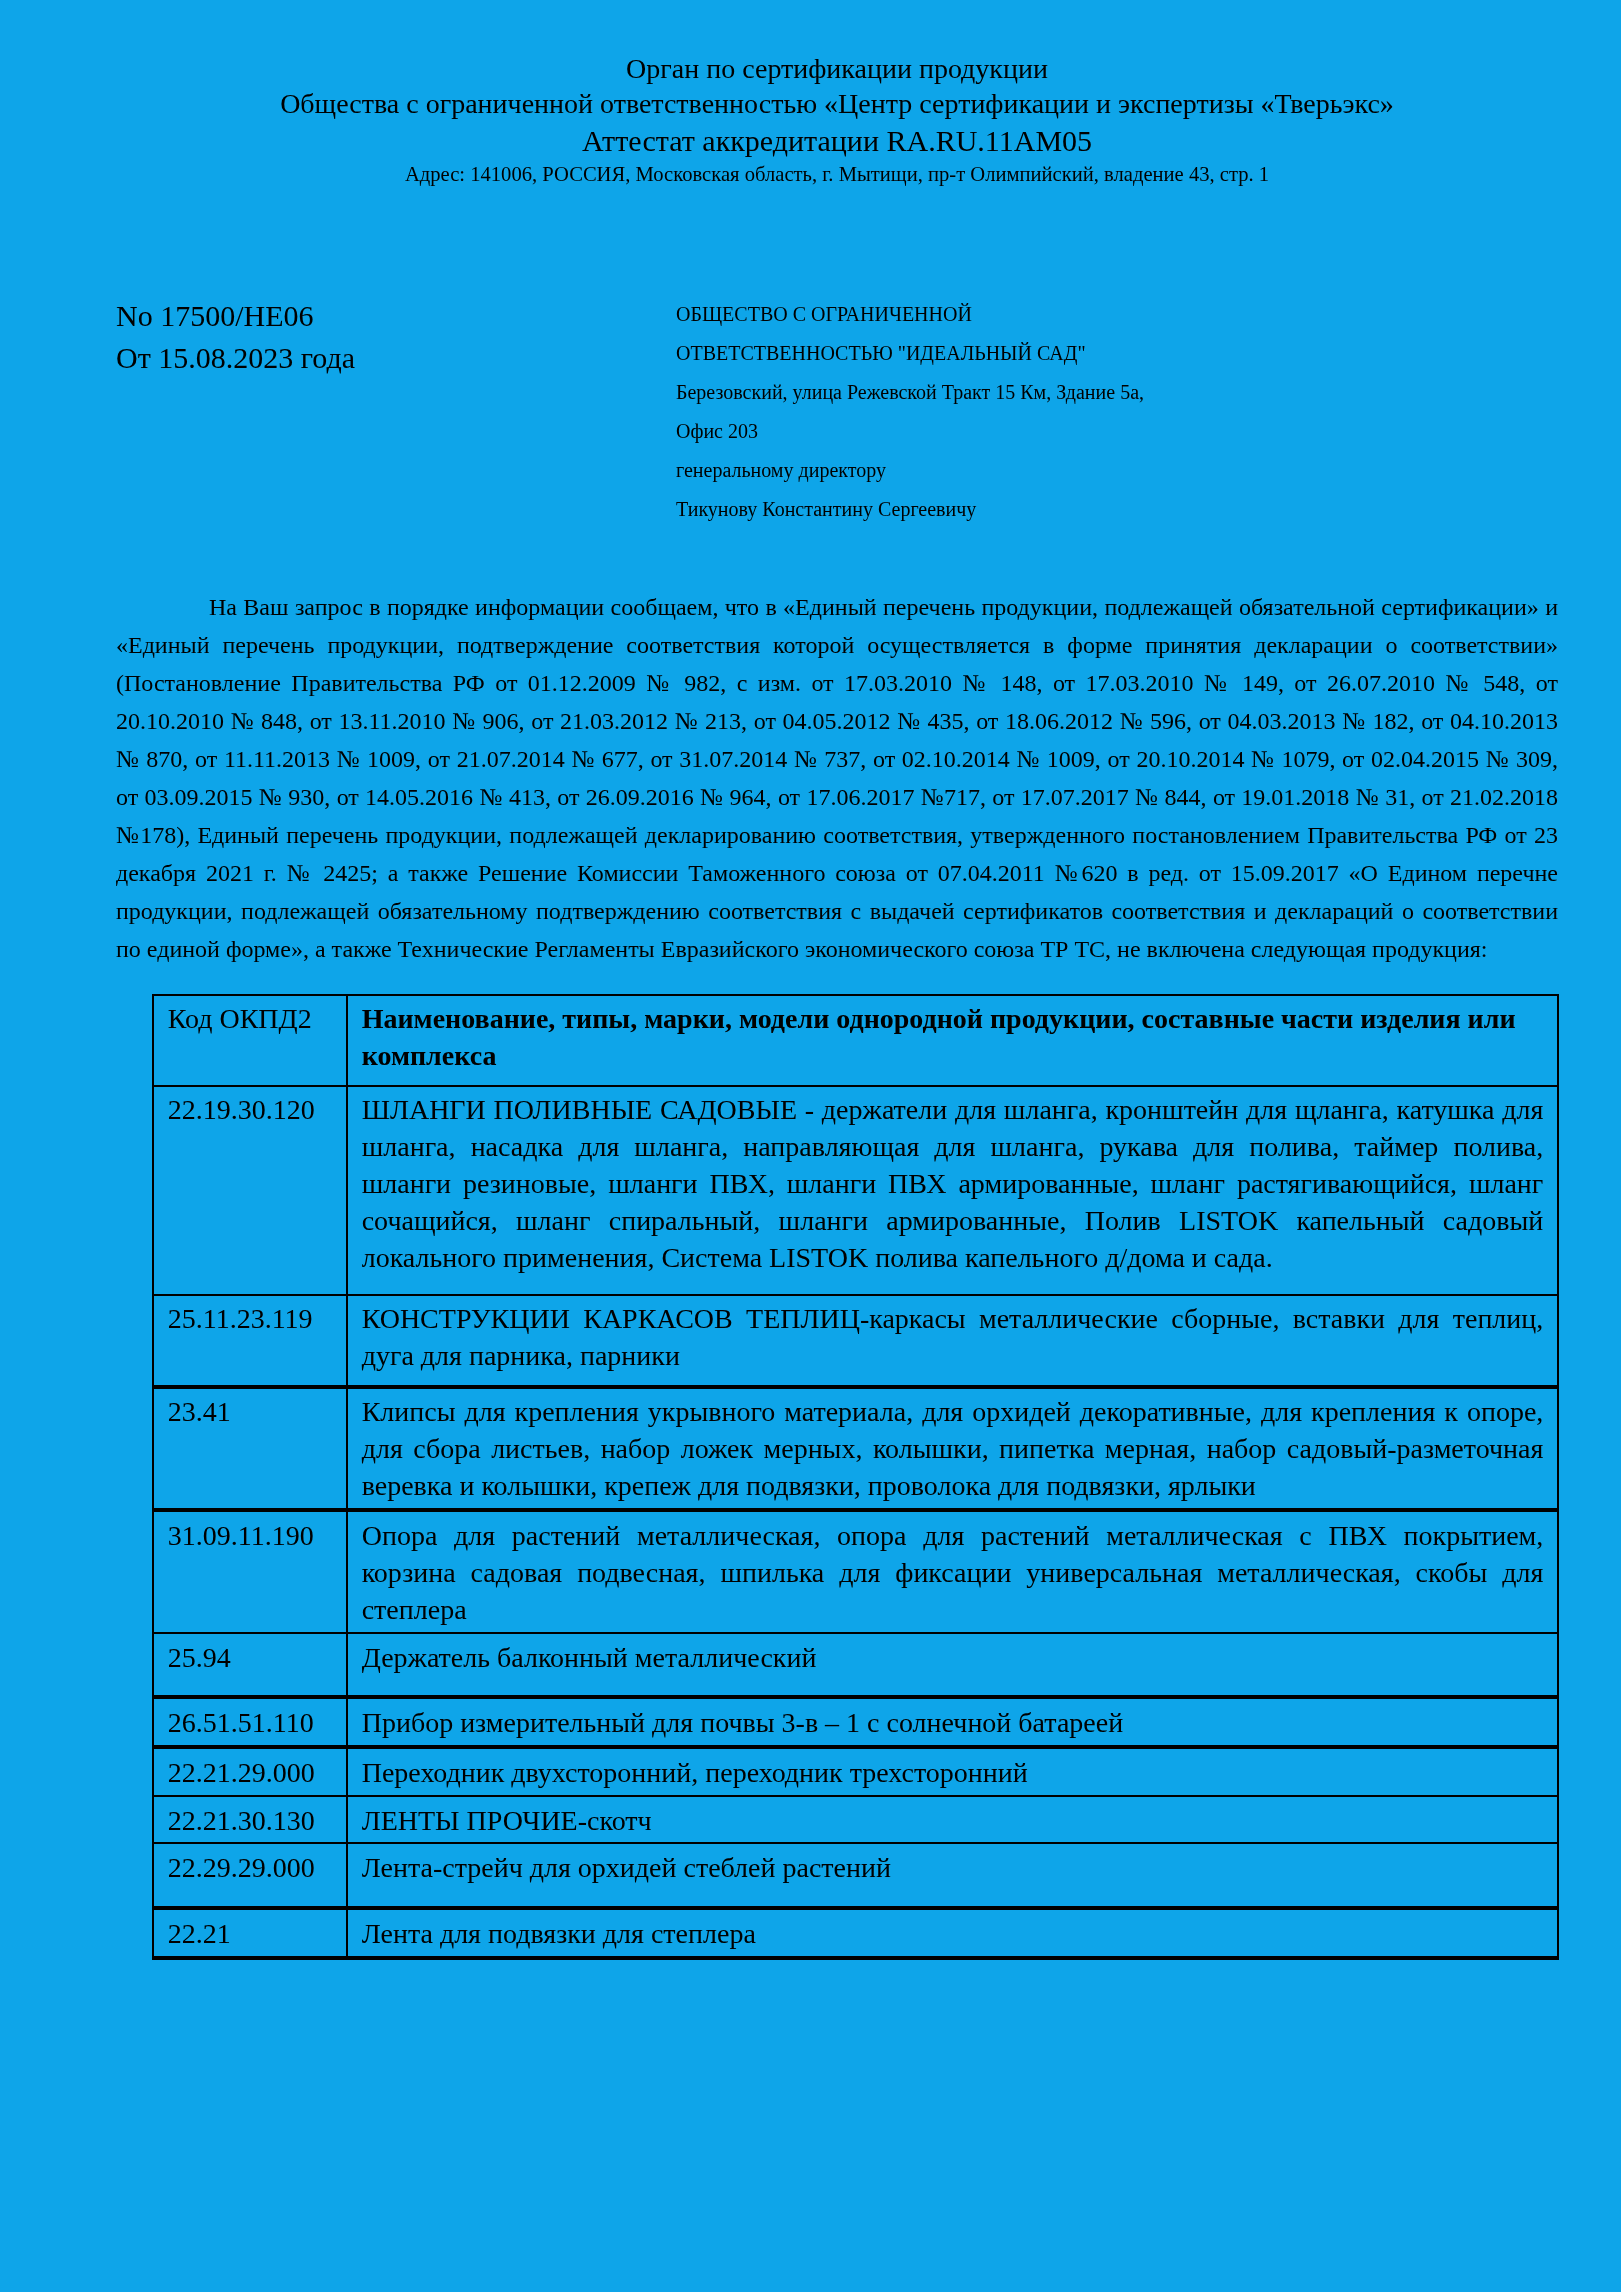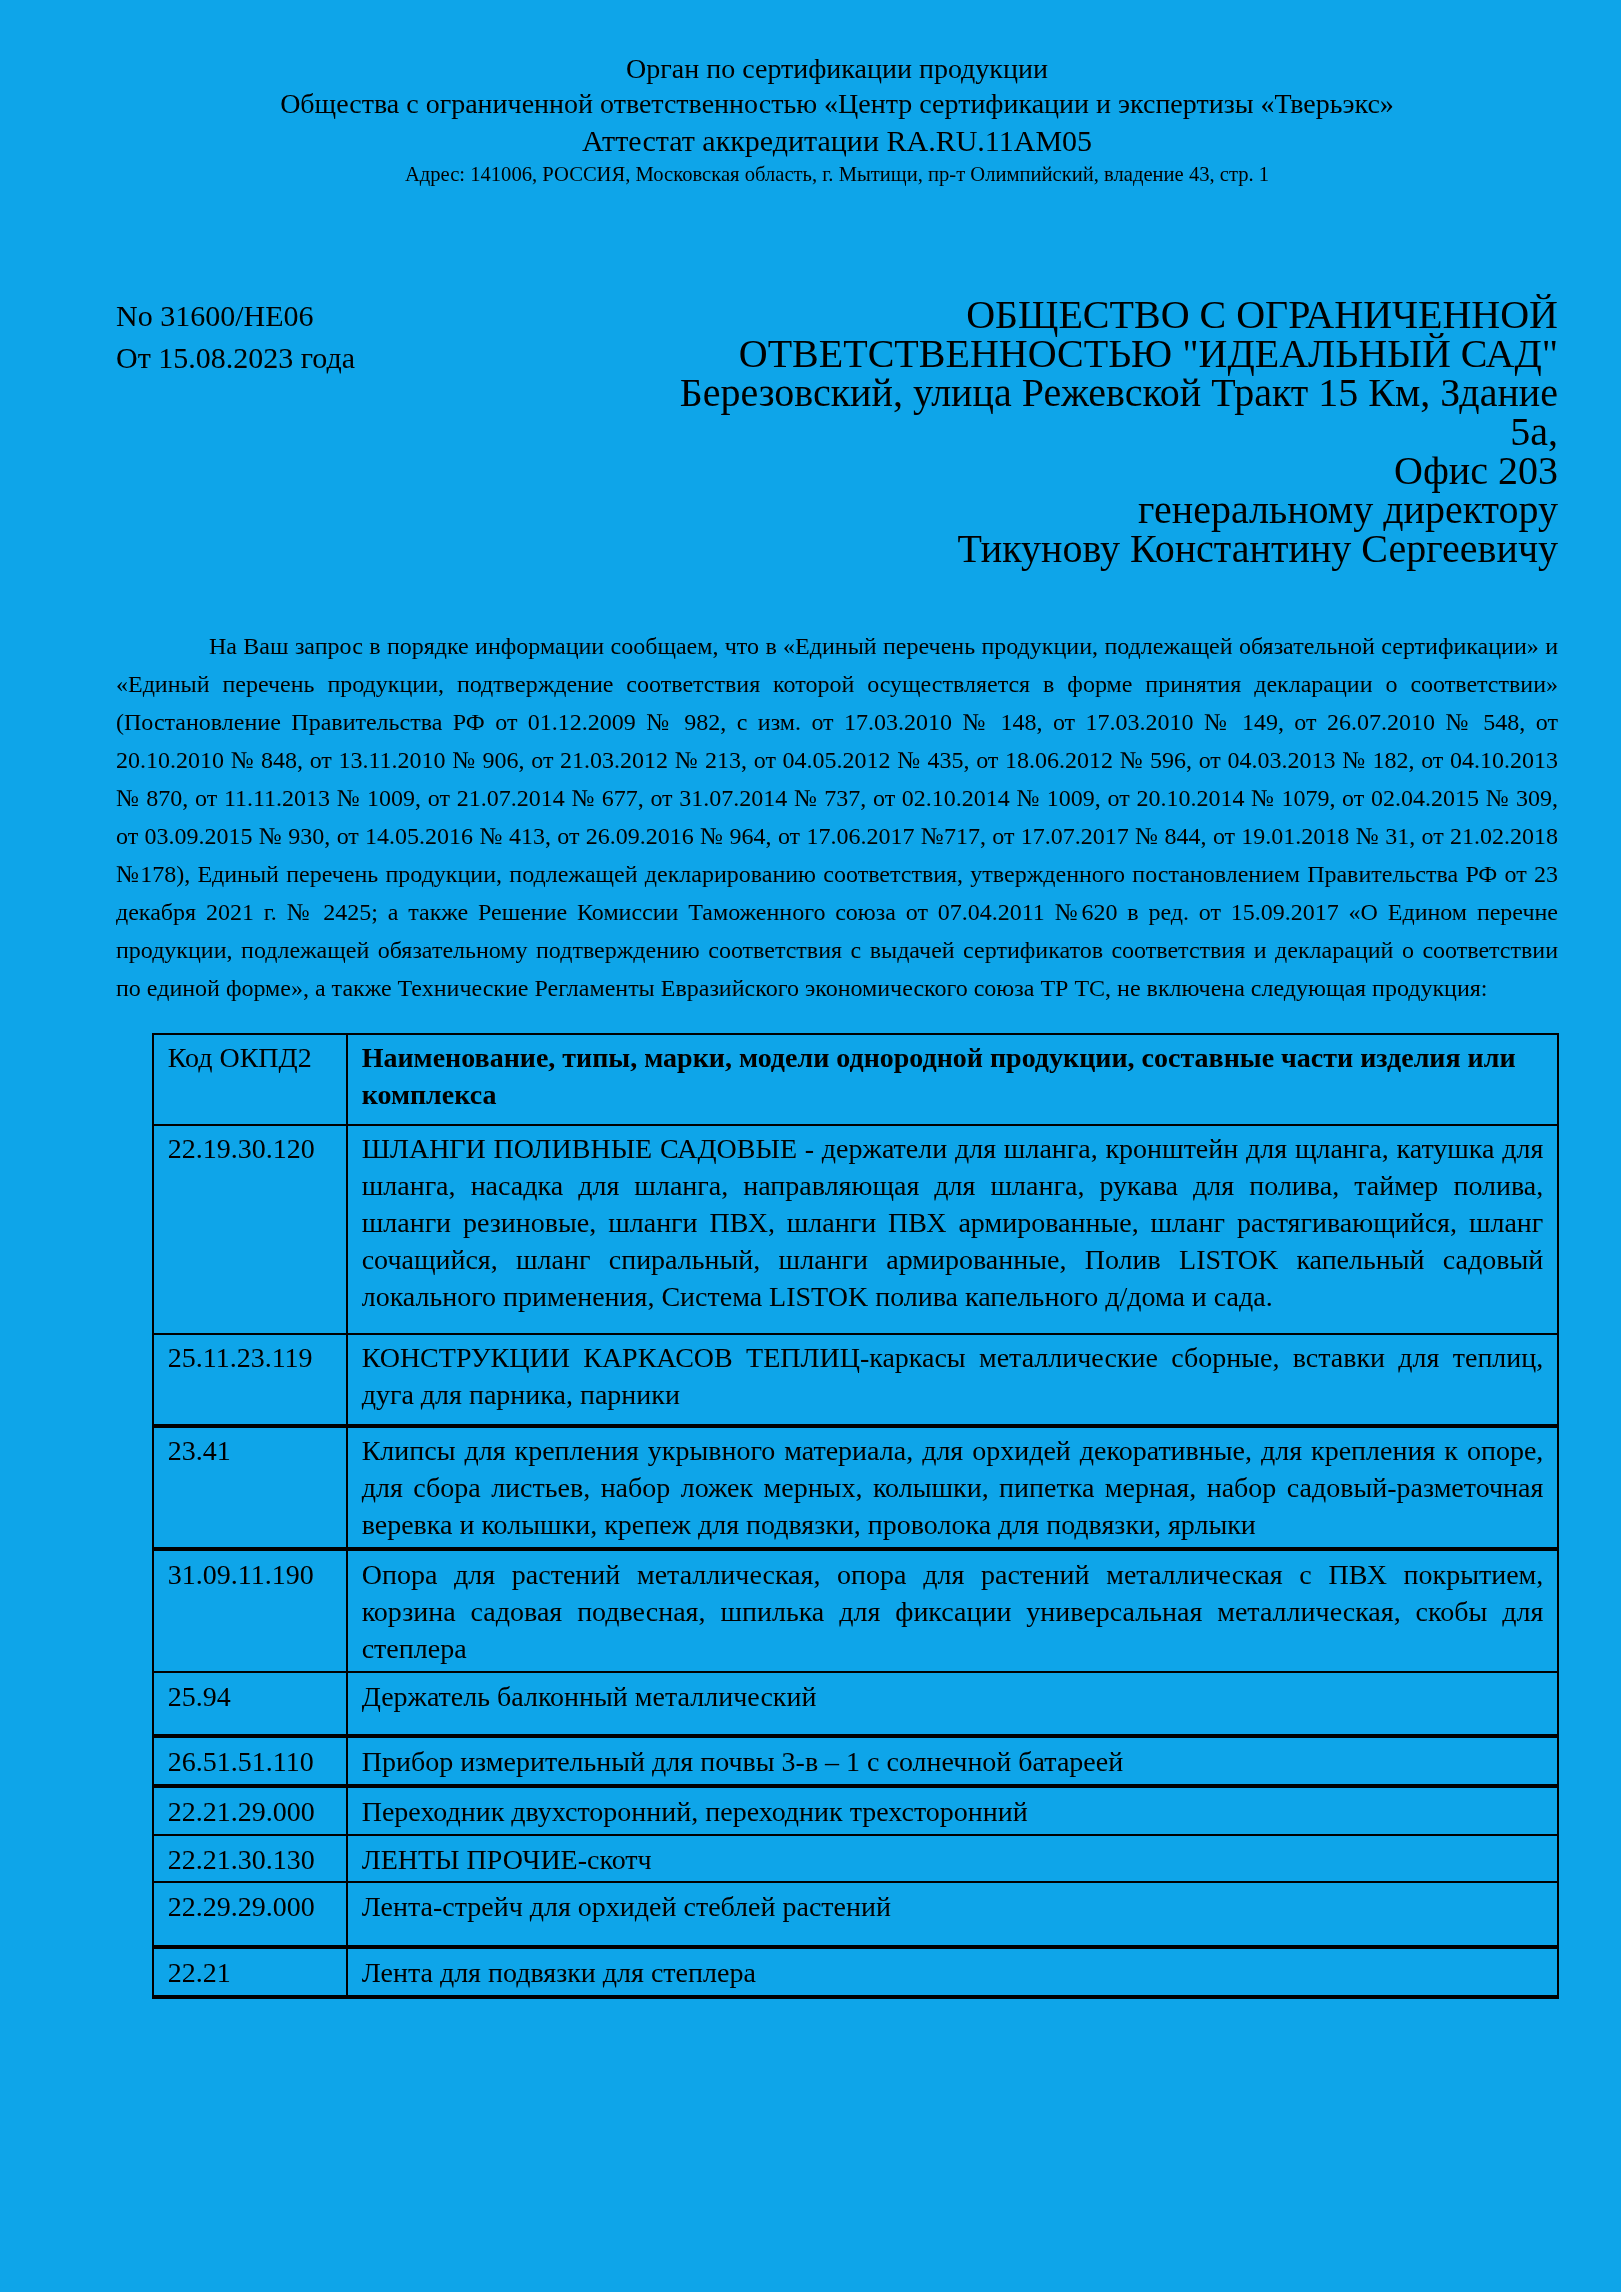--- a/index.html
+++ b/index.html
@@ -21,21 +21,21 @@
   .lh-attest { font-size: 30px; line-height: 39px; }
   .lh-addr   { font-size: 20.6px; line-height: 29px; }
   
   .ref-section {
     display: flex;
     justify-content: space-between;
     align-items: flex-start;
     margin-top: 106px;
   }
   .ref-left  { font-size: 30px; line-height: 42px; white-space: nowrap; }
-  .ref-right { width: 882px; text-align: right; font-size: 40px; line-height: 39px; }
+  .ref-right { width: 882px; font-size: 20px; line-height: 39px; }
   
   .body-par {
     margin-top: 59px;
     font-size: 24px;
     line-height: 38px;
     text-align: justify;
     text-indent: 93px;
   }
   
   table.products {
@@ -79,21 +79,21 @@
 
   <div class="letterhead">
     <div class="lh-main">Орган по сертификации продукции</div>
     <div class="lh-main">Общества с ограниченной ответственностью «Центр сертификации и экспертизы «Тверьэкс»</div>
     <div class="lh-attest">Аттестат аккредитации RA.RU.11АМ05</div>
     <div class="lh-addr">Адрес: 141006, РОССИЯ, Московская область, г. Мытищи, пр-т Олимпийский, владение 43, стр. 1</div>
   </div>
 
   <div class="ref-section">
     <div class="ref-left">
-      <div>No 31600/HE06</div>
+      <div>No 17500/HE06</div>
       <div>От 15.08.2023 года</div>
     </div>
     <div class="ref-right">
       <div>ОБЩЕСТВО С ОГРАНИЧЕННОЙ</div>
       <div>ОТВЕТСТВЕННОСТЬЮ "ИДЕАЛЬНЫЙ САД"</div>
       <div>Березовский, улица Режевской Тракт 15 Км, Здание 5а,</div>
       <div>Офис 203</div>
       <div>генеральному директору</div>
       <div>Тикунову Константину Сергеевичу</div>
     </div>

